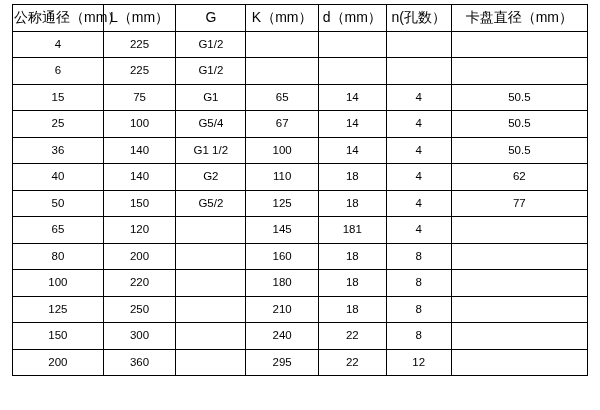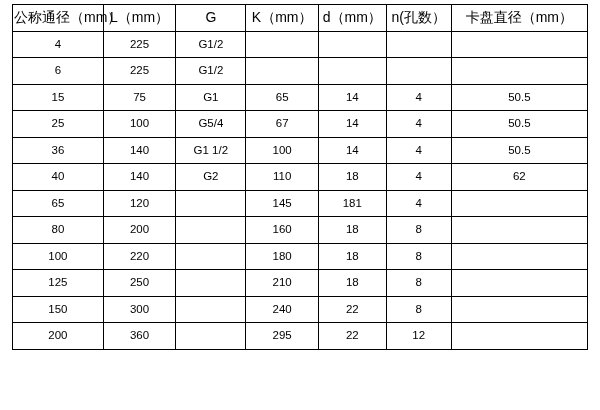--- a/index.html
+++ b/index.html
@@ -125,20 +125,29 @@
       <tr>
         <td>40</td>
         <td>140</td>
         <td>G2</td>
         <td>110</td>
         <td>18</td>
         <td>4</td>
         <td>62</td>
       </tr>
       <tr>
+        <td>50</td>
+        <td>150</td>
+        <td>G5/2</td>
+        <td>125</td>
+        <td>18</td>
+        <td>4</td>
+        <td>77</td>
+      </tr>
+      <tr>
         <td>65</td>
         <td>120</td>
         <td class="empty"></td>
         <td>145</td>
         <td>181</td>
         <td>4</td>
         <td class="empty"></td>
       </tr>
       <tr>
         <td>80</td>

